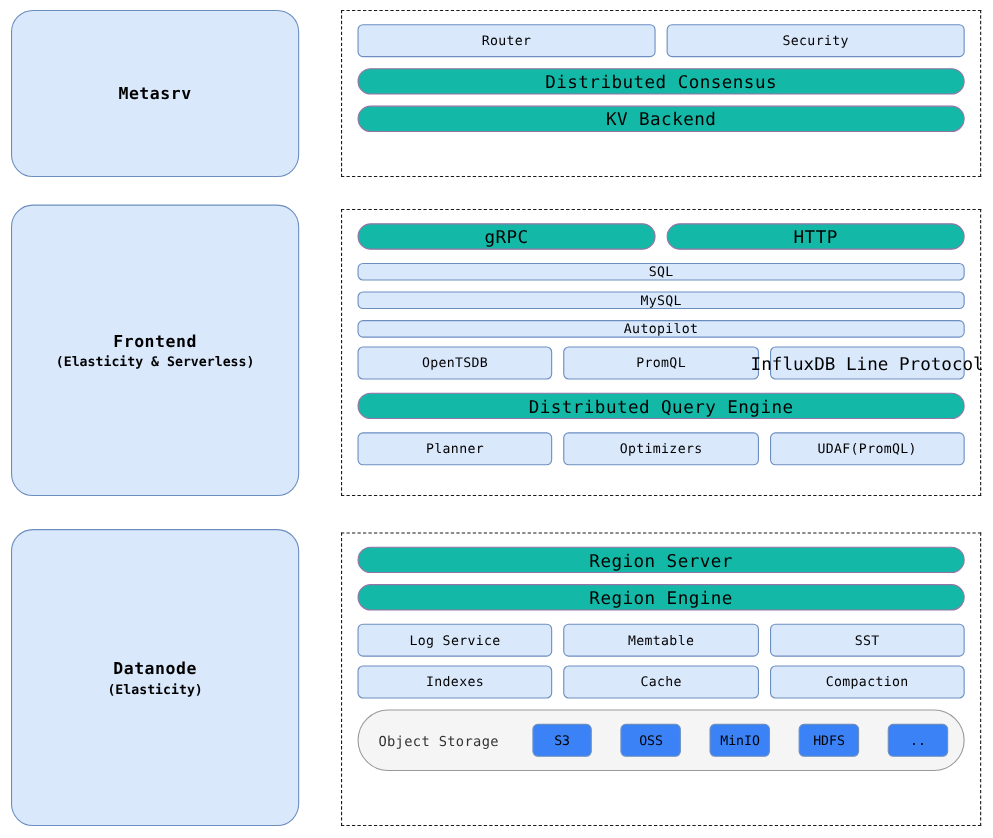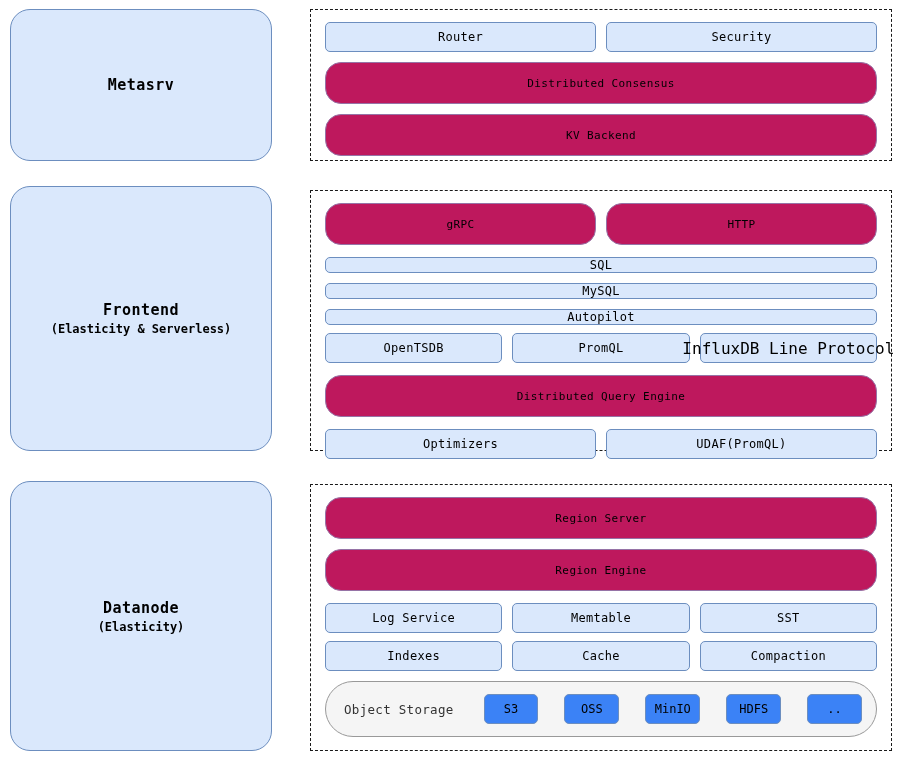--- a/index.html
+++ b/index.html
@@ -95,28 +95,28 @@
     white-space: nowrap;
     color: #000;
   }
   .chip.small-text { font-size: 16px; letter-spacing: 0px; }
 
   
   .bar {
     flex: 1 1 0;
     min-width: 0;
     box-sizing: border-box;
-    height: 42px;
-    display: flex;
-    align-items: center;
-    justify-content: center;
-    background: #be185d;
+    height: 24px;
+    display: flex;
+    align-items: center;
+    justify-content: center;
+    background: #14b8a6;
     border: 1px solid #9673a6;
     border-radius: 16px;
-    font-size: 11px;
+    font-size: 16px;
     letter-spacing: 0.4px;
     white-space: nowrap;
     color: #000;
   }
 
   
   .storage-strip {
     margin-top: 10px;
     box-sizing: border-box;
     width: 100%;
@@ -197,20 +197,21 @@
     </div>
     <div class="row tight">
       <div class="chip">OpenTSDB</div>
       <div class="chip">PromQL</div>
       <div class="chip small-text">InfluxDB Line Protocol</div>
     </div>
     <div class="row" style="margin-top:12px;">
       <div class="bar">Distributed Query Engine</div>
     </div>
     <div class="row" style="margin-top:12px;">
+      <div class="chip">Planner</div>
       <div class="chip">Optimizers</div>
       <div class="chip">UDAF(PromQL)</div>
     </div>
   </div>
 
   <div class="group" id="group-datanode">
     <div class="row">
       <div class="bar">Region Server</div>
     </div>
     <div class="row">

